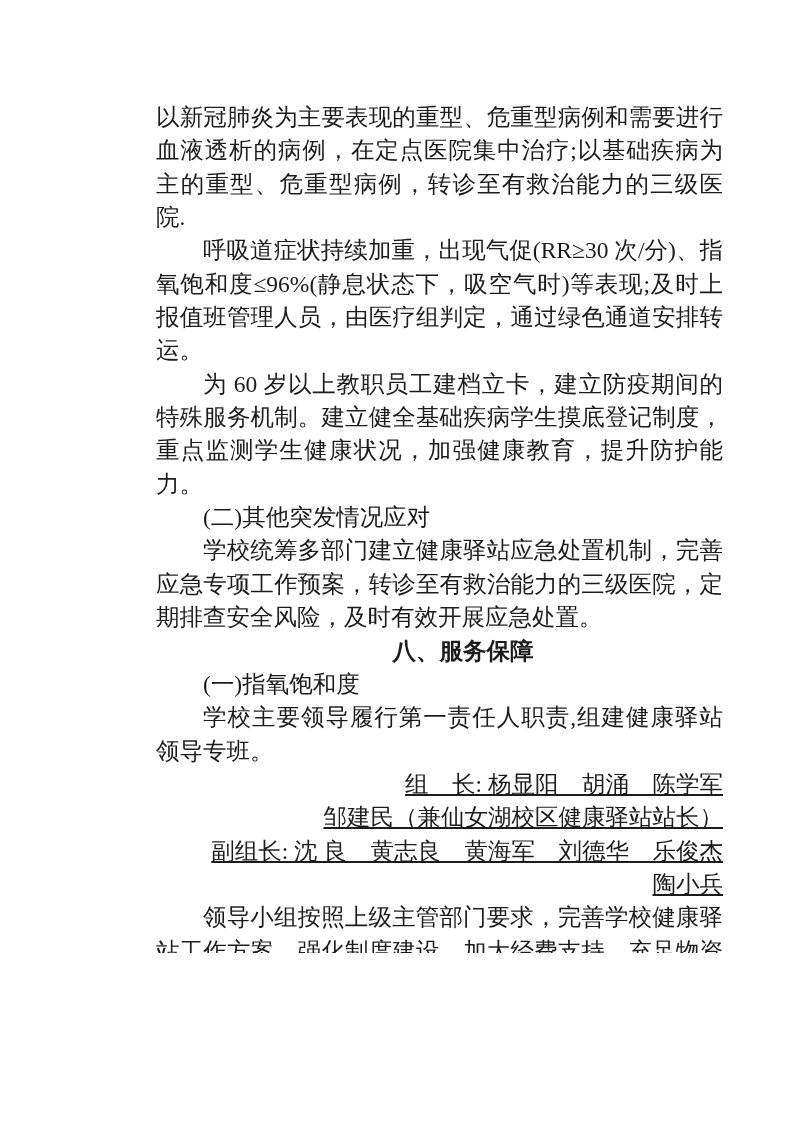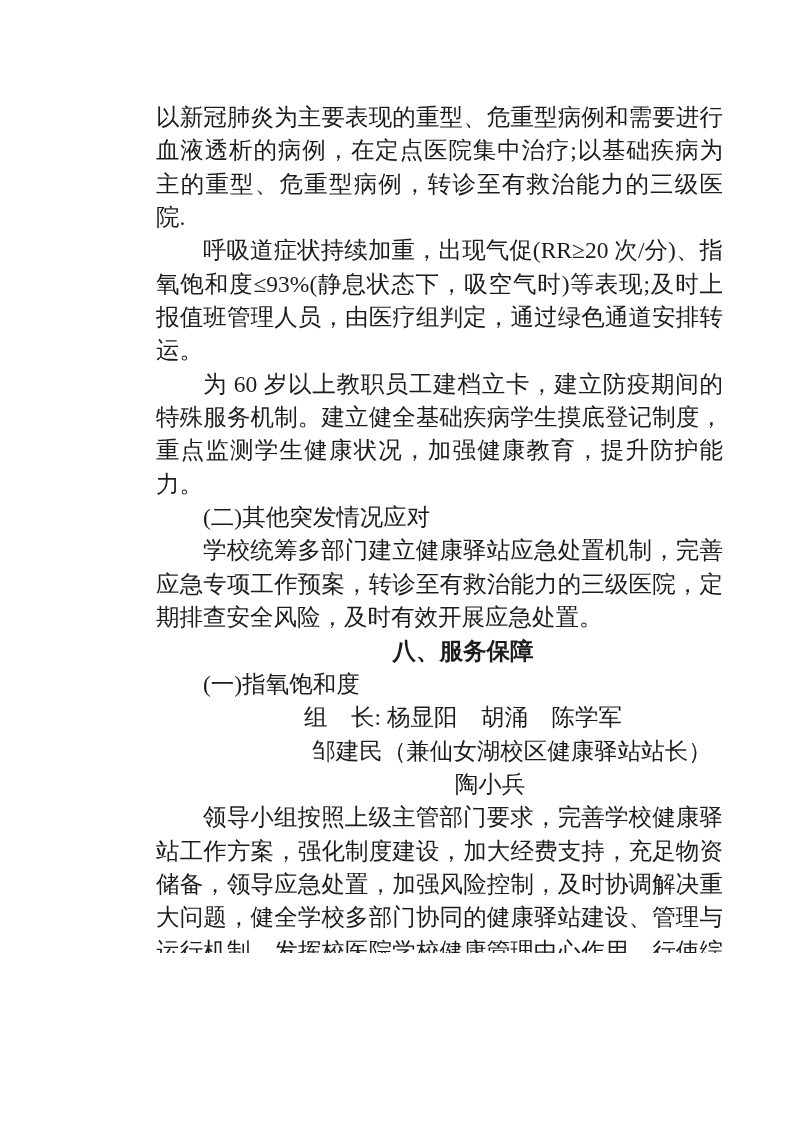--- a/index.html
+++ b/index.html
@@ -35,21 +35,22 @@
   }
   .content p.noindent {
     text-indent: 0;
   }
   .content p.heading {
     font-family: "Liberation Sans", "DejaVu Sans", sans-serif;
     font-weight: 700;
     text-align: center;
   }
   .content p.roster {
-    text-align: center;
+    text-align: right;
+    text-decoration: underline;
   }
   .content p.cont-exec {
     text-indent: 0;
     padding-left: 145px;
   }
   .content p.cont-deputy {
     text-indent: 0;
     padding-left: 101px;
   }
   .footer {
@@ -62,25 +63,27 @@
     font-size: 13px;
     color: #1c1c1c;
   }
 </style>
 </head>
 <body>
 
 <div class="page">
   <div class="content">
     <p class="noindent">以新冠肺炎为主要表现的重型、危重型病例和需要进行血液透析的病例，在定点医院集中治疗;以基础疾病为主的重型、危重型病例，转诊至有救治能力的三级医院.</p>
-    <p>呼吸道症状持续加重，出现气促(RR≥20 次/分)、指氧饱和度≤93%(静息状态下，吸空气时)等表现;及时上报值班管理人员，由医疗组判定，通过绿色通道安排转运。</p>
+    <p>呼吸道症状持续加重，出现气促(RR≥30 次/分)、指氧饱和度≤96%(静息状态下，吸空气时)等表现;及时上报值班管理人员，由医疗组判定，通过绿色通道安排转运。</p>
     <p>为 60 岁以上教职员工建档立卡，建立防疫期间的特殊服务机制。建立健全基础疾病学生摸底登记制度，重点监测学生健康状况，加强健康教育，提升防护能力。</p>
     <p>(二)其他突发情况应对</p>
     <p>学校统筹多部门建立健康驿站应急处置机制，完善应急专项工作预案，转诊至有救治能力的三级医院，定期排查安全风险，及时有效开展应急处置。</p>
     <p class="heading">八、服务保障</p>
     <p>(一)指氧饱和度</p>
+    <p>学校主要领导履行第一责任人职责,组建健康驿站领导专班。</p>
     <p class="roster">组　长: 杨显阳　胡涌　陈学军</p>
     <p class="roster cont-exec">邹建民（兼仙女湖校区健康驿站站长）</p>
+    <p class="roster">副组长: 沈 良　黄志良　黄海军　刘德华　乐俊杰</p>
     <p class="roster cont-deputy">陶小兵</p>
     <p>领导小组按照上级主管部门要求，完善学校健康驿站工作方案，强化制度建设，加大经费支持，充足物资储备，领导应急处置，加强风险控制，及时协调解决重大问题，健全学校多部门协同的健康驿站建设、管理与运行机制，发挥校医院学校健康管理中心作用，行使综合协调管理职能，合理</p>
   </div>
   <div class="footer">8</div>
 </div>
 
 </body></html>

